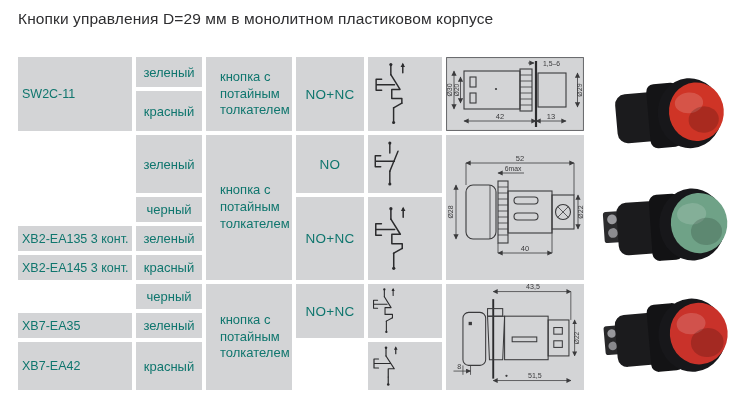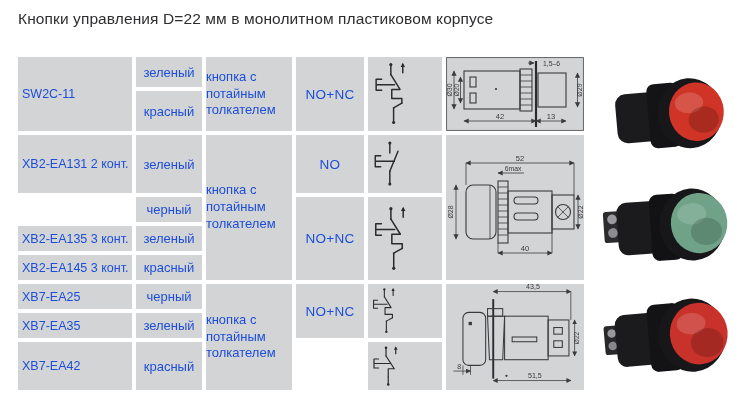--- a/index.html
+++ b/index.html
@@ -13,26 +13,26 @@
     font-size:15.5px;font-weight:400;color:#2e2e30;letter-spacing:.1px;
   }
   .table{
     position:absolute;left:18px;top:57px;
     display:grid;
     grid-template-columns:114px 66px 86px 68px 74px 138px;
     grid-template-rows:30px 40px 58px 25px 25px 25px 25px 25px 48px;
     gap:4px;
   }
   .cell{
-    background:#d3d4d6;color:#1d4ed8;font-size:13px;
+    background:#d3d4d6;color:#0f766e;font-size:13px;
     display:flex;align-items:center;overflow:hidden;
   }
   .cell.name{padding-left:4px;font-size:12.5px;}
   .cell.color{justify-content:center;font-size:13px;}
-  .cell.desc{padding-left:0;font-size:13px;line-height:1.3;}
+  .cell.desc{padding-left:14px;font-size:13px;line-height:1.3;}
   .cell.contact{justify-content:center;font-size:13.5px;letter-spacing:.3px;}
   .cell.sym,.cell.draw{}
   .photo{position:absolute;left:598px;}
   svg text{font-family:"Liberation Sans","DejaVu Sans",sans-serif;fill:#3a3a3c;}
   .dl{stroke:#3a3a3c;stroke-width:.8;fill:none;}
   .ol{stroke:#3a3a3c;stroke-width:1.1;fill:none;}
   .sy{stroke:#2b2b2d;stroke-width:1.6;fill:none;stroke-linecap:round;stroke-linejoin:round;}
 </style>
 </head>
 <body>
@@ -67,29 +67,27 @@
       <line class="sy" x1="37" y1="13" x2="37" y2="5"></line>
       <path d="M37,3 l-2.4,4.5 h4.8 z" fill="#2b2b2d" stroke="none"></path>
       <path class="sy" d="M24,16 L35,33 L27,33 L27,44"></path>
       <line class="sy" x1="27" y1="44" x2="27" y2="54"></line>
       <circle cx="27" cy="54" r="1.7" fill="#2b2b2d" stroke="none"></circle>
       <path class="sy" d="M14,20 L8,20 L8,32 L14,32 M8,26 L30,26"></path>
     </g>
   </defs>
 </svg>
 
-<h1 class="title">Кнопки управления D=22 мм в монолитном пластиковом корпусе</h1>
+<h1 class="title">Кнопки управления D=29 мм в монолитном пластиковом корпусе</h1>
 
 <div class="table">
 
   <div class="cell name" style="grid-column:1;grid-row:1/span 2">SW2C-11</div>
-  <div class="cell name" style="grid-column:1;grid-row:3">XB2-EA131 2 конт.</div>
   <div class="cell name" style="grid-column:1;grid-row:5">XB2-EA135 3 конт.</div>
   <div class="cell name" style="grid-column:1;grid-row:6">XB2-EA145 3 конт.</div>
-  <div class="cell name" style="grid-column:1;grid-row:7">XB7-EA25</div>
   <div class="cell name" style="grid-column:1;grid-row:8">XB7-EA35</div>
   <div class="cell name" style="grid-column:1;grid-row:9">XB7-EA42</div>
 
   <div class="cell color" style="grid-column:2;grid-row:1">зеленый</div>
   <div class="cell color" style="grid-column:2;grid-row:2">красный</div>
   <div class="cell color" style="grid-column:2;grid-row:3">зеленый</div>
   <div class="cell color" style="grid-column:2;grid-row:4">черный</div>
   <div class="cell color" style="grid-column:2;grid-row:5">зеленый</div>
   <div class="cell color" style="grid-column:2;grid-row:6">красный</div>
   <div class="cell color" style="grid-column:2;grid-row:7">черный</div>

